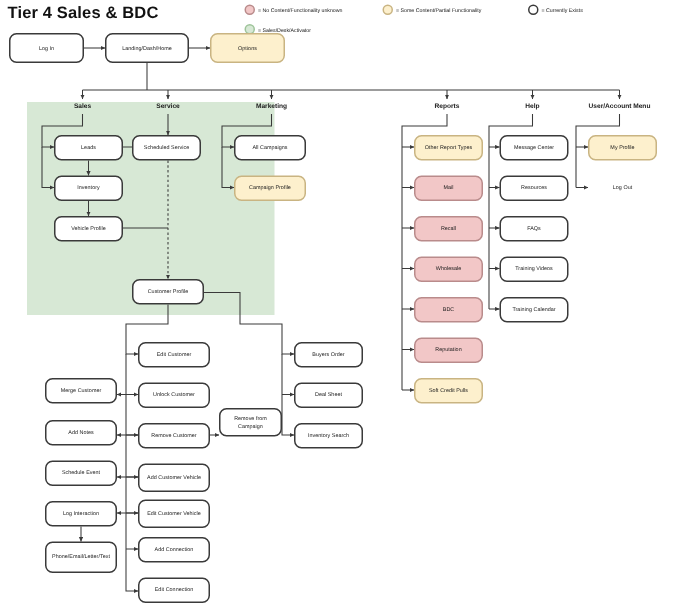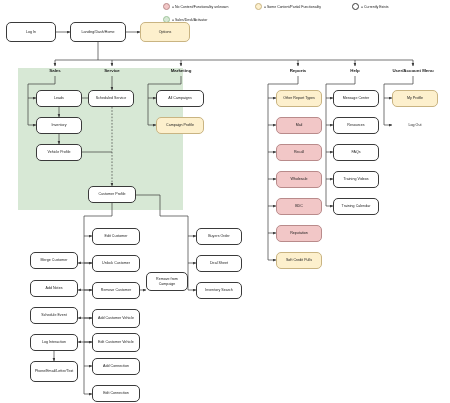--- a/index.html
+++ b/index.html
@@ -36,20 +36,21 @@
     width:7px;height:7px;border-radius:50%;box-sizing:border-box;
     border:1px solid #888;flex:0 0 auto;
   }
   .legend-label{font-size:3.5px;white-space:nowrap;color:#1a1a1a;}
 </style>
 </head>
 <body>
 
 <div id="canvas">
 
+  <div id="title">Tier 4 Sales &amp; BDC</div>
 
   <div class="legend-item" style="left:163px;top:3px;">
     <span class="legend-swatch" style="background:#f2c7c7;border-color:#b98b8b;"></span>
     <span class="legend-label">= No Content/Functionality unknown</span>
   </div>
   <div class="legend-item" style="left:255px;top:3px;">
     <span class="legend-swatch" style="background:#fdf0cd;border-color:#c9b482;"></span>
     <span class="legend-label">= Some Content/Partial Functionality</span>
   </div>
   <div class="legend-item" style="left:352px;top:3px;">

